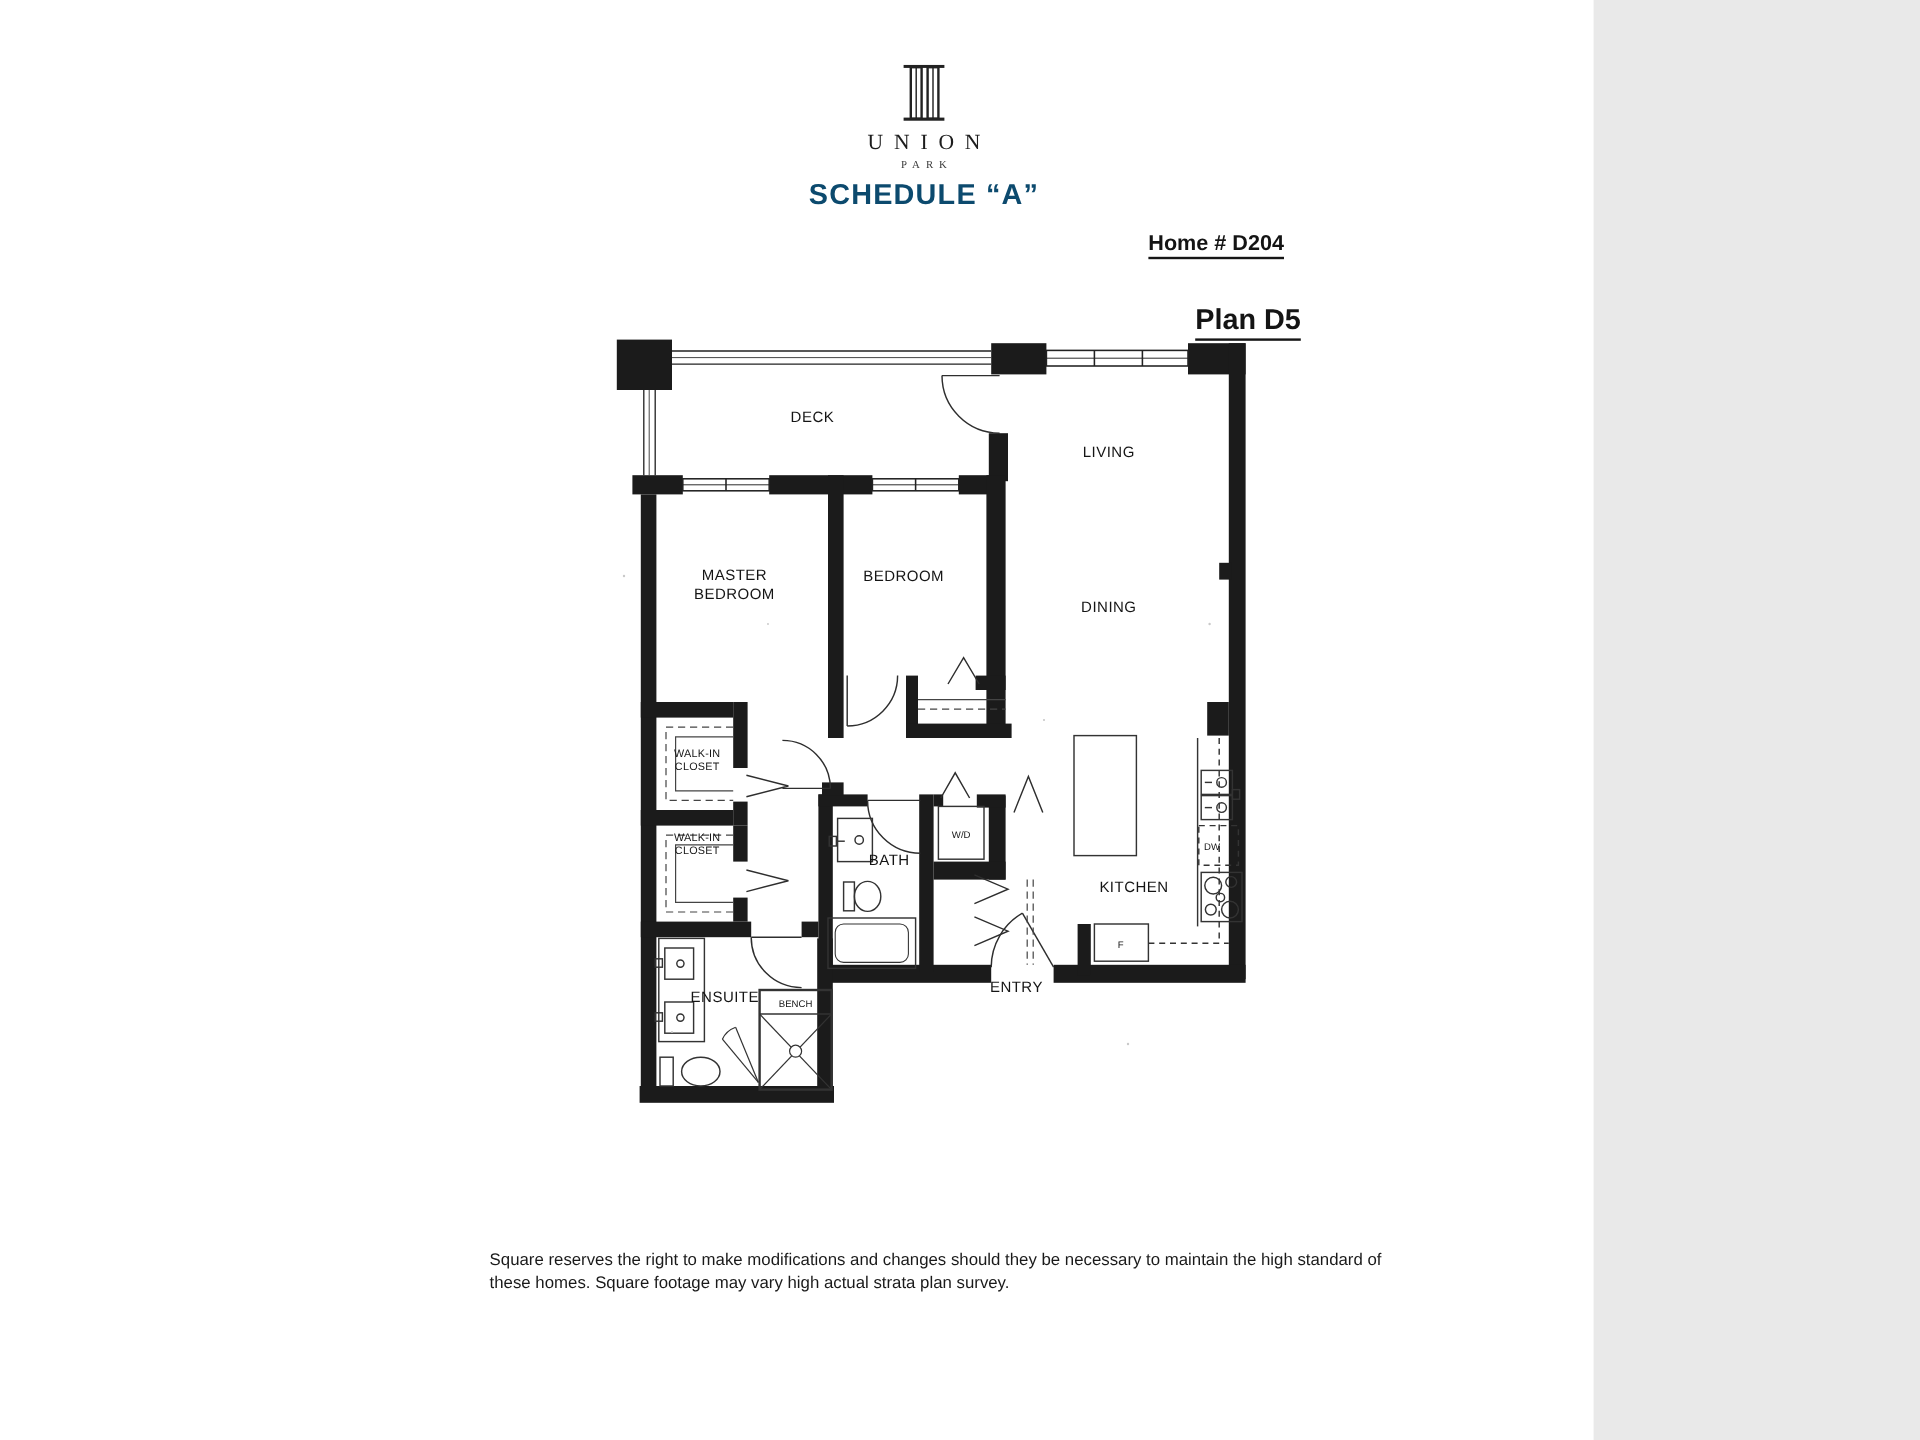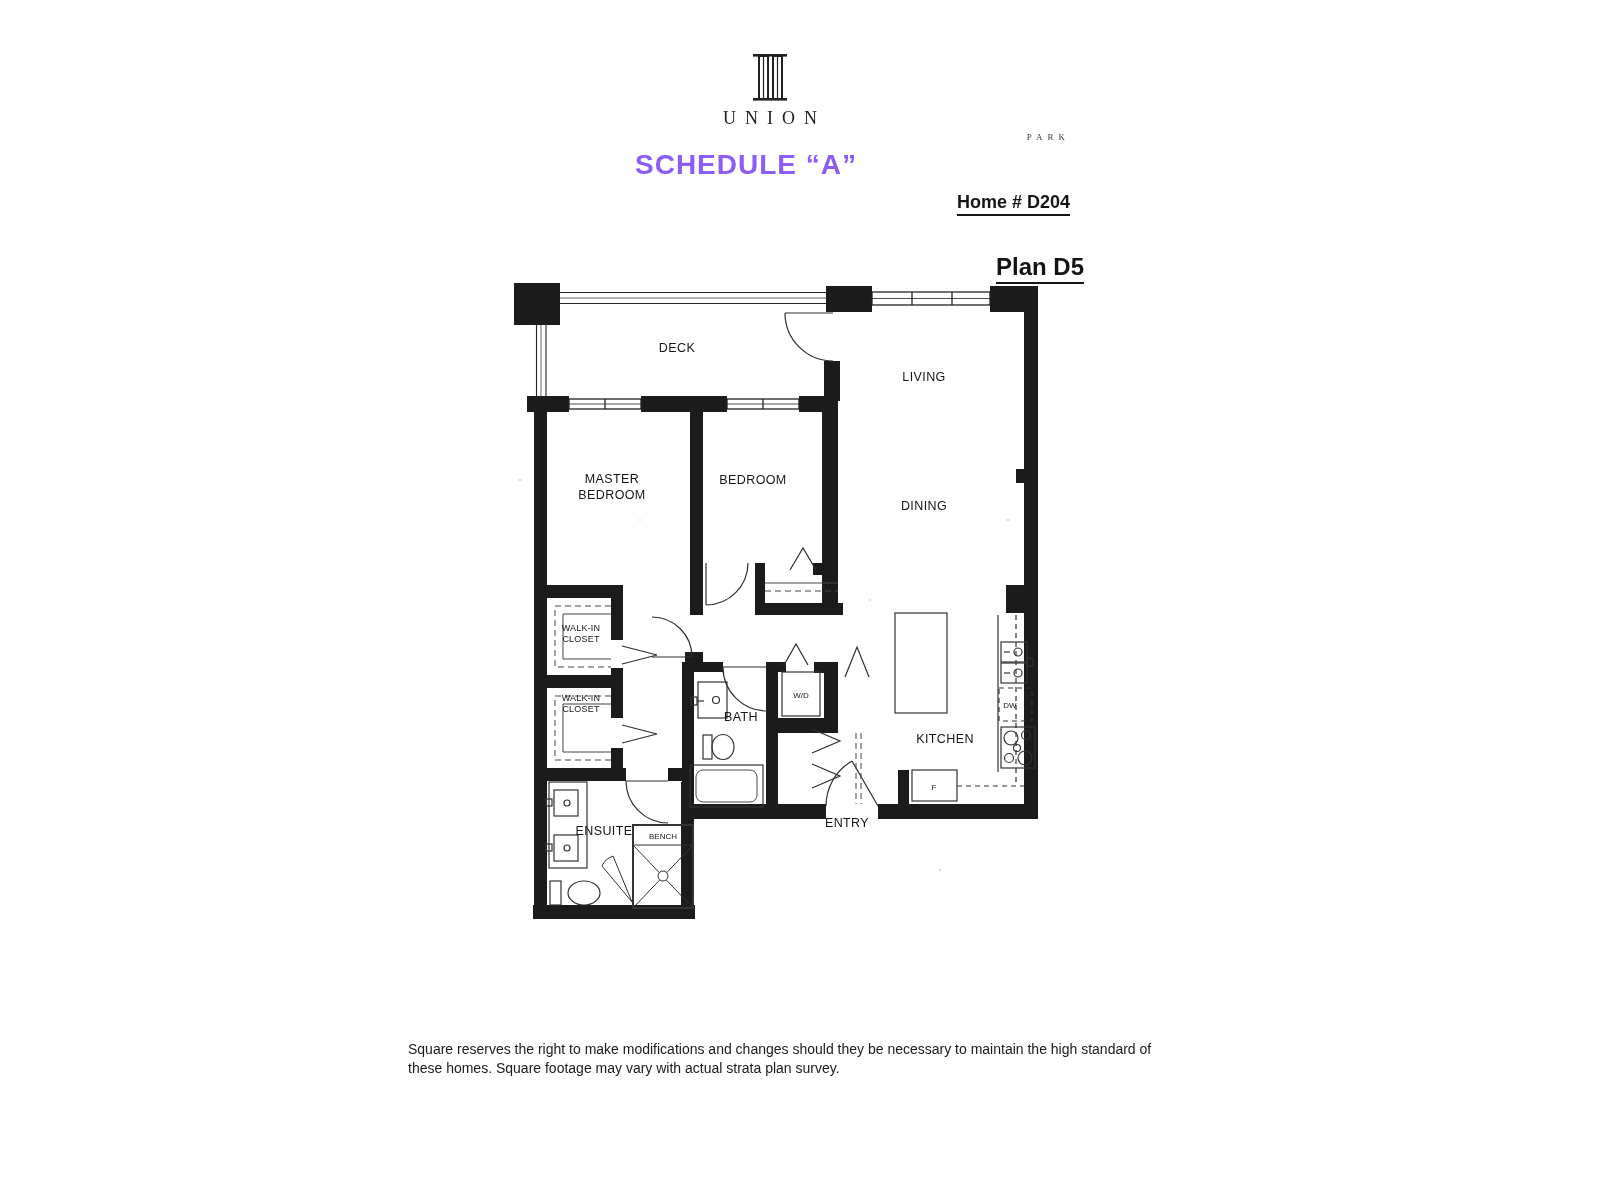--- a/index.html
+++ b/index.html
@@ -1,32 +1,32 @@
 <!DOCTYPE html>
 <html><head>
 <meta charset="utf-8">
 <style>
   html,body{margin:0;padding:0;background:#e9e9e9;}
   .sheet{
-    position:relative;width:1600px;height:1200px;background:#ffffff;
+    position:relative;width:1328px;height:1200px;background:#ffffff;
     font-family:"Liberation Sans",sans-serif;color:#1c1c1c;overflow:hidden;
   }
   .brand{position:absolute;left:470px;top:54px;width:600px;text-align:center;}
   .brand-logo{display:block;margin:0 auto 4px auto;}
   .brand-name{
     font-family:"Liberation Serif",serif;font-size:18px;letter-spacing:9px;
     color:#1d1d1d;margin-left:9px;font-weight:500;
   }
   .brand-sub{
     font-family:"Liberation Serif",serif;font-size:9px;letter-spacing:5px;
-    color:#3a3a3a;margin-top:3px;margin-left:5px;text-align:right;
+    color:#3a3a3a;margin-top:3px;margin-left:5px;
   }
   .schedule-title{
-    position:absolute;left:446px;top:149px;width:600px;text-align:center;
-    font-size:28px;font-weight:bold;letter-spacing:1px;color:#8b5cf6;
+    position:absolute;left:470px;top:149px;width:600px;text-align:center;
+    font-size:24px;font-weight:bold;letter-spacing:1px;color:#0c4a6e;
   }
   .home-number,.strata-lot{
     position:absolute;left:470px;width:600px;text-align:right;
     font-size:18px;font-weight:bold;color:#141414;
   }
   .home-number{top:192px;}
   .strata-lot{top:222px;}
   .plan-number{
     position:absolute;left:996px;top:253px;font-size:24px;font-weight:bold;color:#141414;
   }
@@ -279,16 +279,16 @@
       <text class="room-label" x="604" y="835">ENSUITE</text>
       <text class="tiny-label" x="801" y="698">W/D</text>
       <text class="tiny-label" x="663" y="839">BENCH</text>
       <text class="tiny-label" x="934" y="790">F</text>
       <text class="tiny-label" x="1010" y="708">DW</text>
     </g>
   </svg>
 
   <div class="disclaimer">
     <div>Square reserves the right to make modifications and changes should they be necessary to maintain the high standard of</div>
-    <div>these homes. Square footage may vary with actual strata plan survey.</div>
+    <div>these homes. Square footage may vary high actual strata plan survey.</div>
   </div>
 
 </div>
 
 </body></html>

